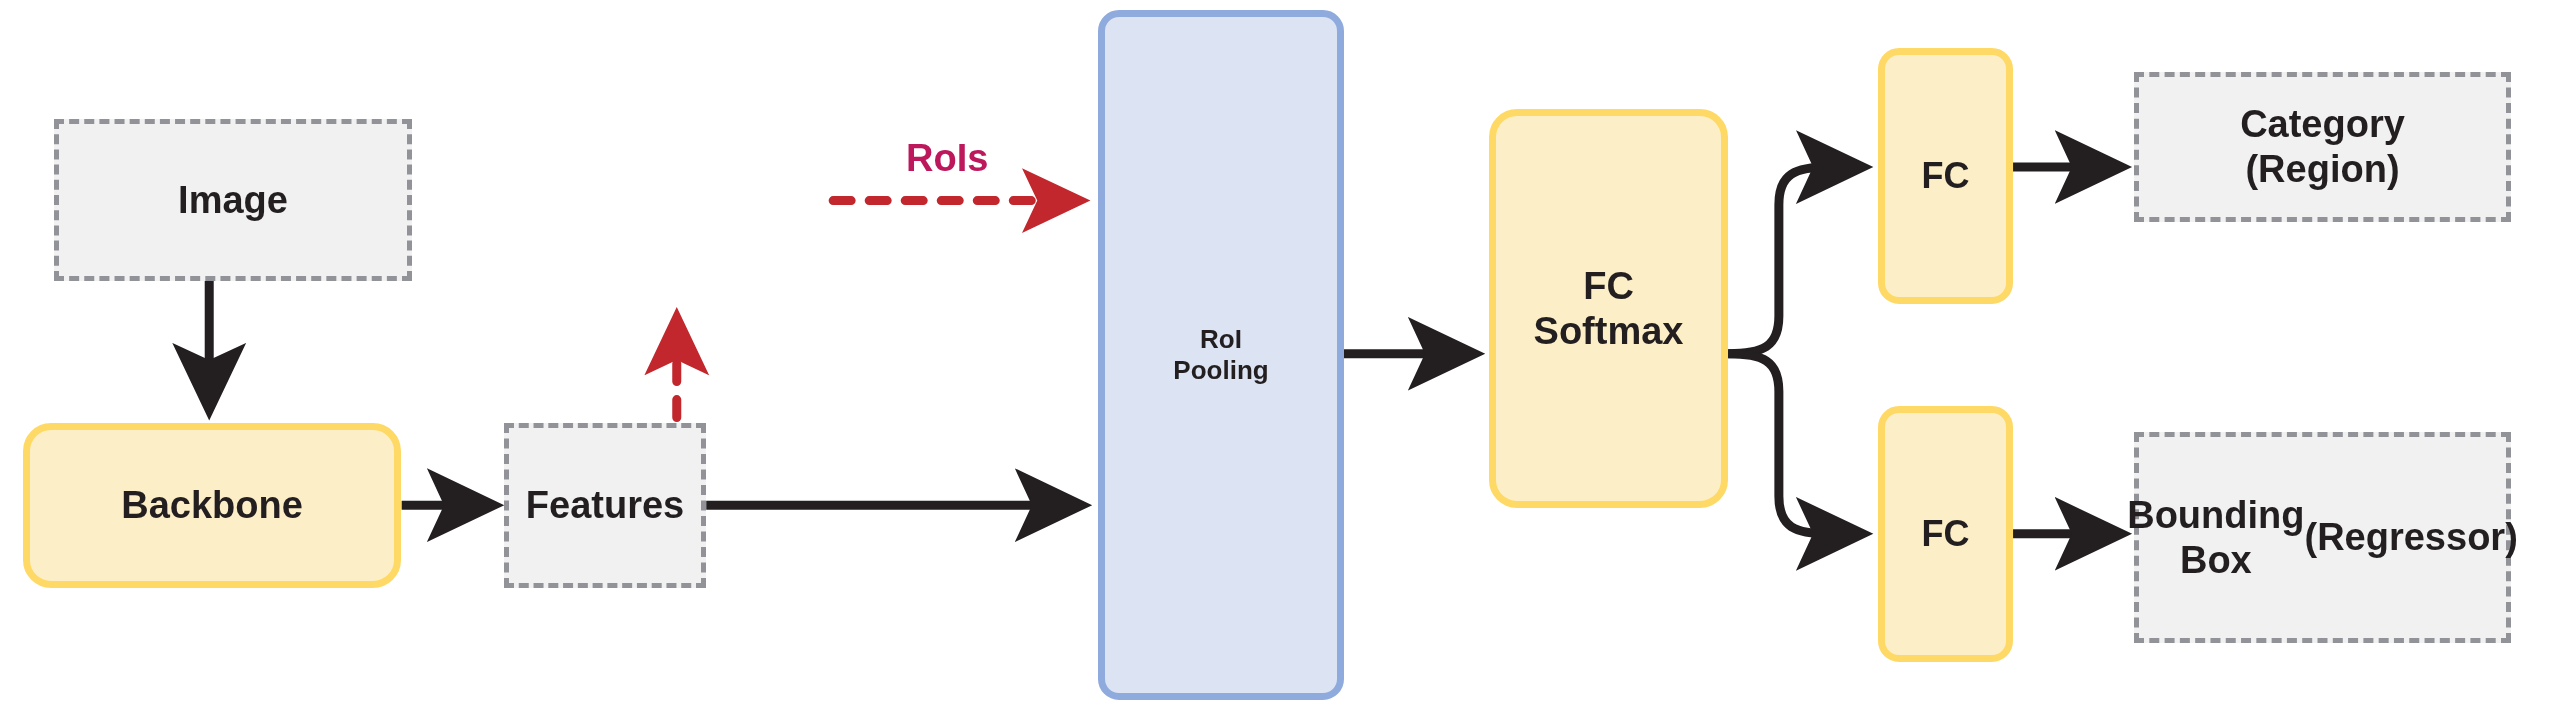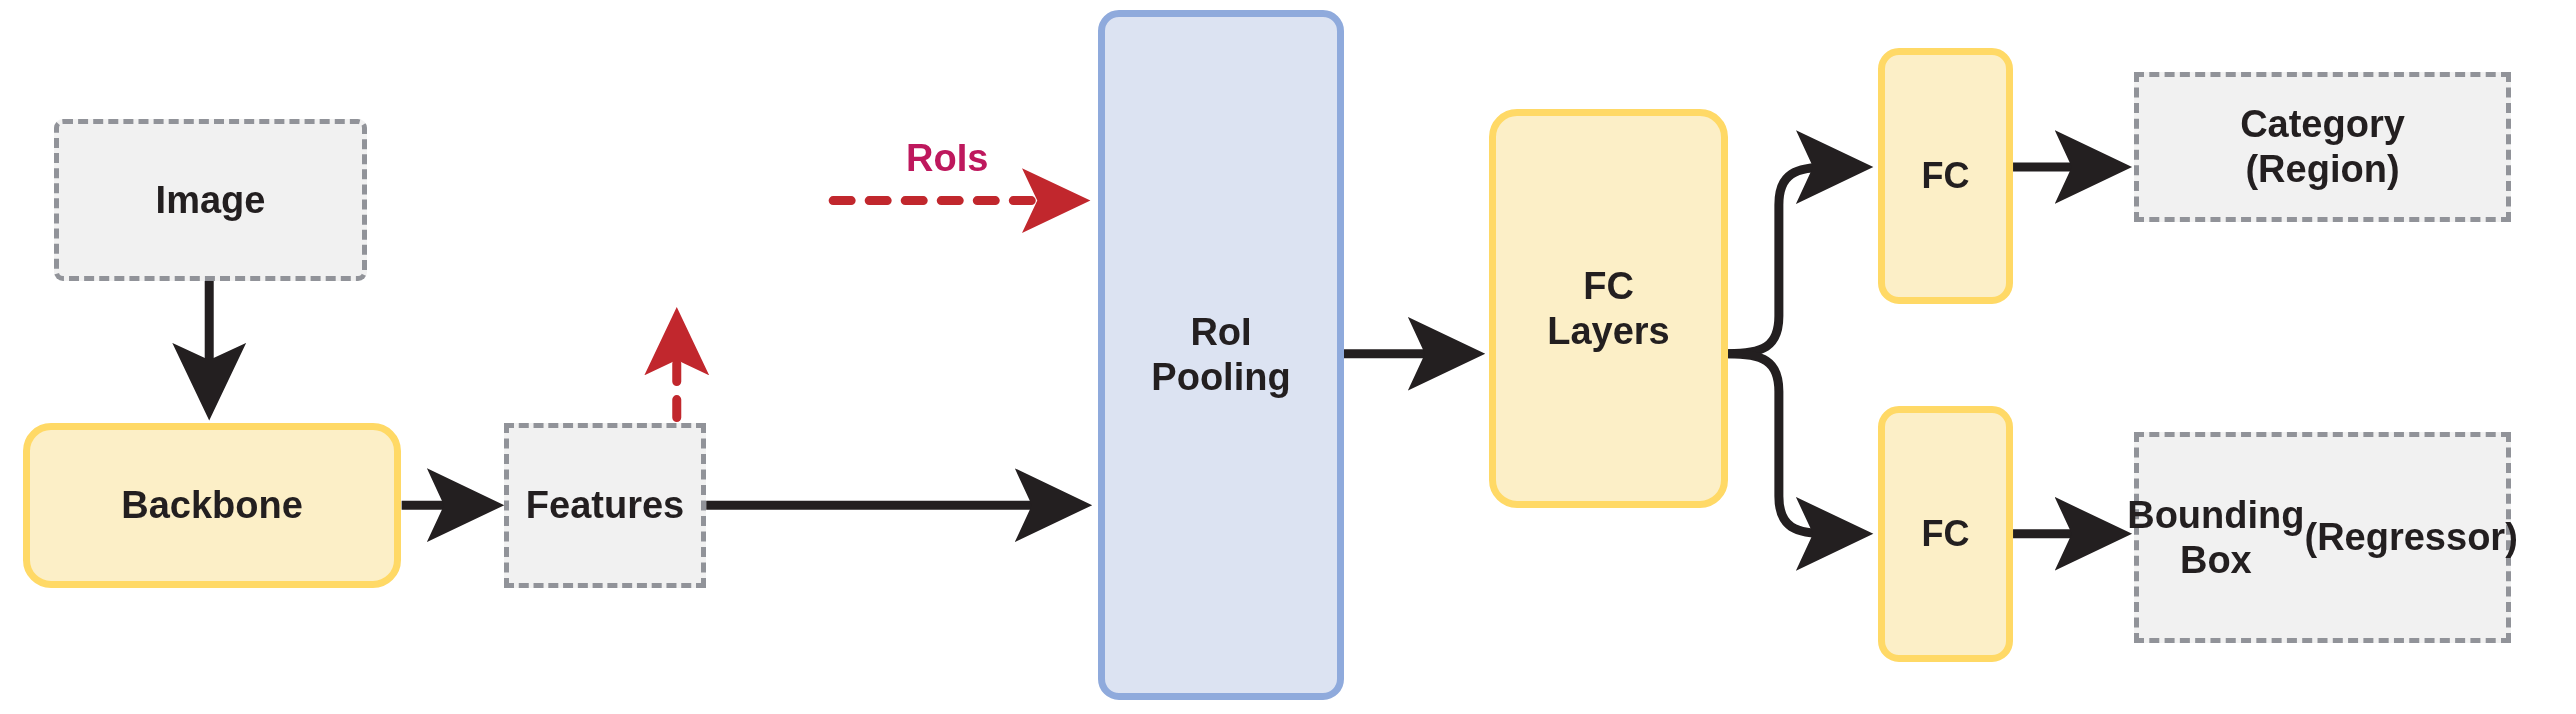--- a/index.html
+++ b/index.html
@@ -84,45 +84,45 @@
 
     <path d="M2110,432 C2152,432 2172,424 2172,386 L2172,250 C2172,212 2192,204 2234,204 L2272,204" stroke="#231f20" stroke-width="11" fill="none" marker-end="url(#arrowBlack)"></path>
 
     <path d="M2110,432 C2152,432 2172,440 2172,478 L2172,606 C2172,644 2192,652 2234,652 L2272,652" stroke="#231f20" stroke-width="11" fill="none" marker-end="url(#arrowBlack)"></path>
 
     <path d="M2458,204 L2588,204" stroke="#231f20" stroke-width="11" fill="none" marker-end="url(#arrowBlack)"></path>
 
     <path d="M2458,652 L2588,652" stroke="#231f20" stroke-width="11" fill="none" marker-end="url(#arrowBlack)"></path>
   </svg>
 
-  <div class="node node-dashed" style="left:54px; top:119px; width:313px; height:162px; font-size:38px;border-radius:9px;">
+  <div class="node node-dashed" style="left:54px; top:119px; width:358px; height:162px; font-size:38px;">
     <span>Image</span>
   </div>
 
   <div class="node node-yellow" style="left:23px; top:423px; width:378px; height:165px; font-size:38px;">
     <span>Backbone</span>
   </div>
 
   <div class="node node-dashed" style="left:504px; top:423px; width:202px; height:165px; font-size:38px;">
     <span>Features</span>
   </div>
 
 
   <div class="label-float" style="left:906px; top:137px; font-size:38px;">
     <span>RoIs</span>
   </div>
 
-  <div class="node node-blue" style="left:1098px; top:9.8px; width:246px; height:690px; font-size:38px; flex-direction:column;">
+  <div class="node node-blue" style="left:1098px; top:9.8px; width:246px; height:690px; font-size:26px; flex-direction:column;">
     <span>RoI</span>
     <span>Pooling</span>
   </div>
 
   <div class="node node-yellow" style="left:1489px; top:109px; width:239px; height:399px; font-size:38px; flex-direction:column;">
     <span>FC</span>
-    <span>Layers</span>
+    <span>Softmax</span>
   </div>
 
   <div class="node node-yellow" style="left:1878px; top:48px; width:135px; height:256px; font-size:36px; border-radius:21px;">
     <span>FC</span>
   </div>
 
   <div class="node node-yellow" style="left:1878px; top:406px; width:135px; height:256px; font-size:36px; border-radius:21px;">
     <span>FC</span>
   </div>
 

